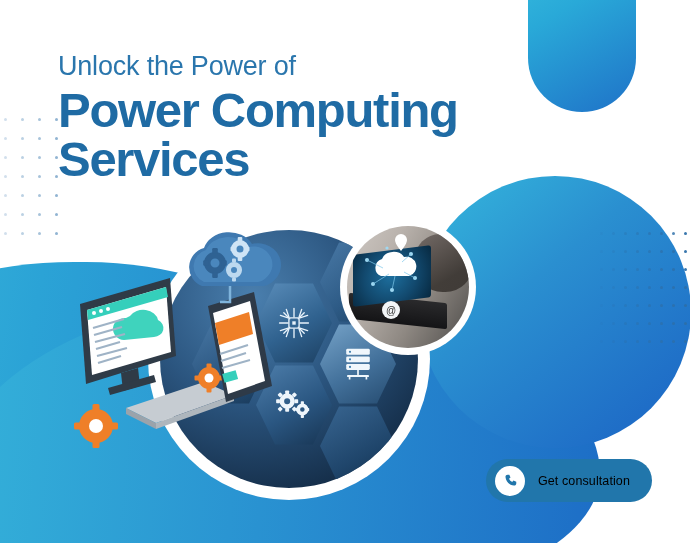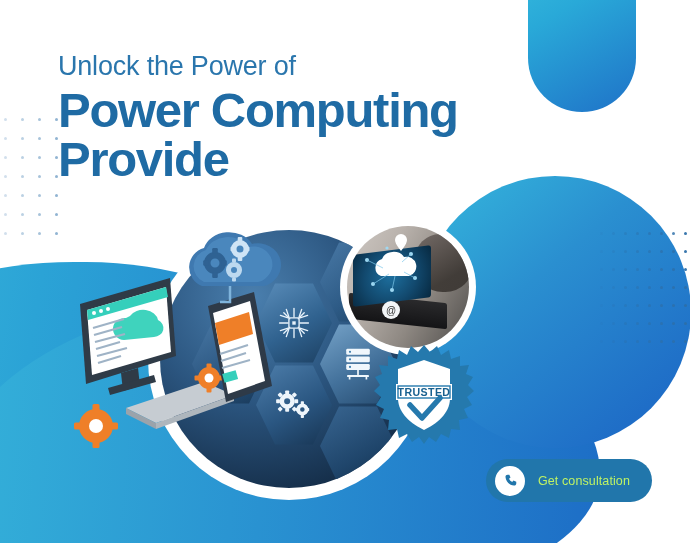--- a/index.html
+++ b/index.html
@@ -118,21 +118,21 @@
   .cta{
     position:absolute;left:486px;top:459px;width:166px;height:43px;
     border-radius:22px;background:#2176ab;
     display:flex;align-items:center;z-index:12;cursor:pointer;
   }
   .cta-ico{
     width:30px;height:30px;border-radius:50%;background:#ffffff;
     margin-left:9px;display:flex;align-items:center;justify-content:center;flex:none;
   }
   .cta-label{
-    color:#bef264;font-size:12.5px;margin-left:13px;letter-spacing:.1px;white-space:nowrap;
+    color:#000000;font-size:12.5px;margin-left:13px;letter-spacing:.1px;white-space:nowrap;
   }
 </style>
 </head>
 <body>
 
 <div id="banner">
 
   <div class="pill-top-right"></div>
   <div class="blob-left"></div>
   <div class="blob-left2"></div>
@@ -224,21 +224,21 @@
       <span style="left: 48px; top: 108px; background: rgb(45, 111, 168); opacity: 0.58;"></span>
       <span style="left: 60px; top: 108px; background: rgb(45, 111, 168); opacity: 0.7;"></span>
       <span style="left: 72px; top: 108px; background: rgb(45, 111, 168); opacity: 0.82;"></span>
       <span style="left: 84px; top: 108px; background: rgb(45, 111, 168); opacity: 0.94;"></span>
     </div>
 
   <div class="headline">
     <p class="eyebrow">Unlock the Power of</p>
     <h1 class="title">
       <span>Power Computing</span><br>
-      <span>Provide</span>
+      <span>Services</span>
     </h1>
   </div>
 
   <div class="illus-wrap">
 
     <div class="white-ring"></div>
 
     <div class="tech-disc">
 
       <div class="hex" style="left:96px;top:50px;width:76px;height:86px;background:linear-gradient(150deg,#5d90bd 0%,#30628f 55%,#1b3d5e 100%);">
@@ -433,37 +433,20 @@
             <g fill="#ffffff">
               <path d="M54 8 a6 6 0 0 1 6 6 c0 4 -6 11 -6 11 s-6 -7 -6 -11 a6 6 0 0 1 6 -6z"></path>
             </g>
             <circle cx="44" cy="84" r="9" fill="#f2f5f7"></circle>
             <text x="44" y="88" font-size="10" font-family="'Liberation Sans',sans-serif" text-anchor="middle" fill="#333">@</text>
           </g>
         </svg>
       </div>
     </div>
 
-    <div class="badge">
-      <svg width="100" height="100" viewBox="0 0 100 100">
-        <g>
-          <path id="burst" fill="#2579ad" d="
-            M50 1 L56 8 L63 2 L67 11 L75 6 L77 15 L86 12 L86 22 L95 21 L92 30 L99 33 L94 41
-            L100 47 L93 53 L98 61 L90 65 L94 74 L85 76 L86 86 L77 85 L75 94 L67 90 L62 98
-            L55 93 L50 100 L45 93 L38 98 L33 90 L25 94 L23 85 L14 86 L15 76 L6 74 L10 65
-            L2 61 L7 53 L0 47 L6 41 L1 33 L8 30 L5 21 L14 22 L14 12 L23 15 L25 6 L33 11
-            L37 2 L44 8 Z"></path>
-        </g>
-        <path fill="#ffffff" d="M50 16 L76 25 L76 54 C76 70 62 80 50 86 C38 80 24 70 24 54 L24 25 Z"></path>
-        <rect x="22" y="40" width="56" height="16" fill="#ffffff"></rect>
-        <rect x="24" y="42" width="52" height="12" fill="#ffffff" stroke="#2579ad" stroke-width="1.4"></rect>
-        <text x="50" y="52.3" text-anchor="middle" font-family="'Liberation Sans',sans-serif" font-size="10.6" font-weight="bold" fill="#18608f" letter-spacing="0.4">TRUSTED</text>
-        <path d="M36 61 L48 74 L66 54" stroke="#2579ad" stroke-width="5.5" fill="none" stroke-linecap="round" stroke-linejoin="round"></path>
-      </svg>
-    </div>
 
   </div>
 
   <div class="cta">
     <span class="cta-ico">
       <svg width="17" height="17" viewBox="0 0 20 20">
         <path fill="#2176ab" d="M6.6 3.2 L8.6 3.2 L10 6.6 L8.3 8 C9.1 9.8 10.2 10.9 12 11.7 L13.4 10 L16.8 11.4 L16.8 13.4 C16.8 14.9 15.6 16 14.1 15.9 C8.6 15.4 4.6 11.4 4.1 5.9 C4 4.4 5.1 3.2 6.6 3.2 Z"></path>
       </svg>
     </span>
     <span class="cta-label">Get consultation</span>

